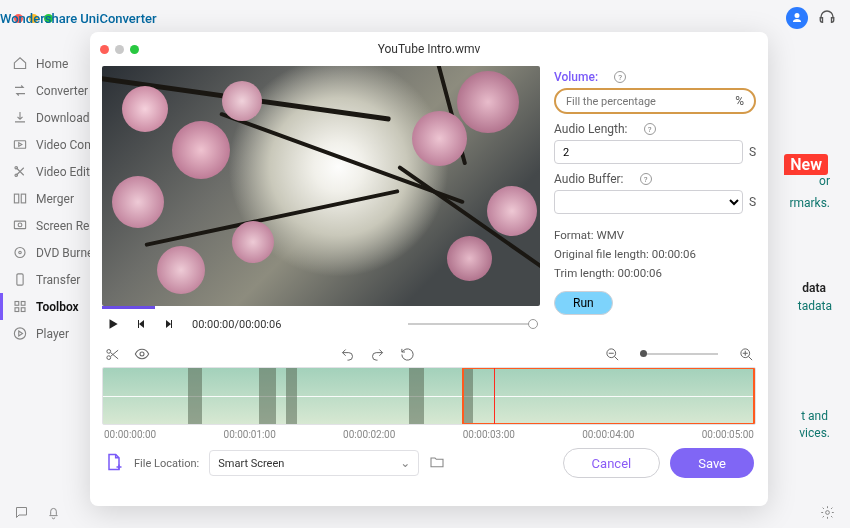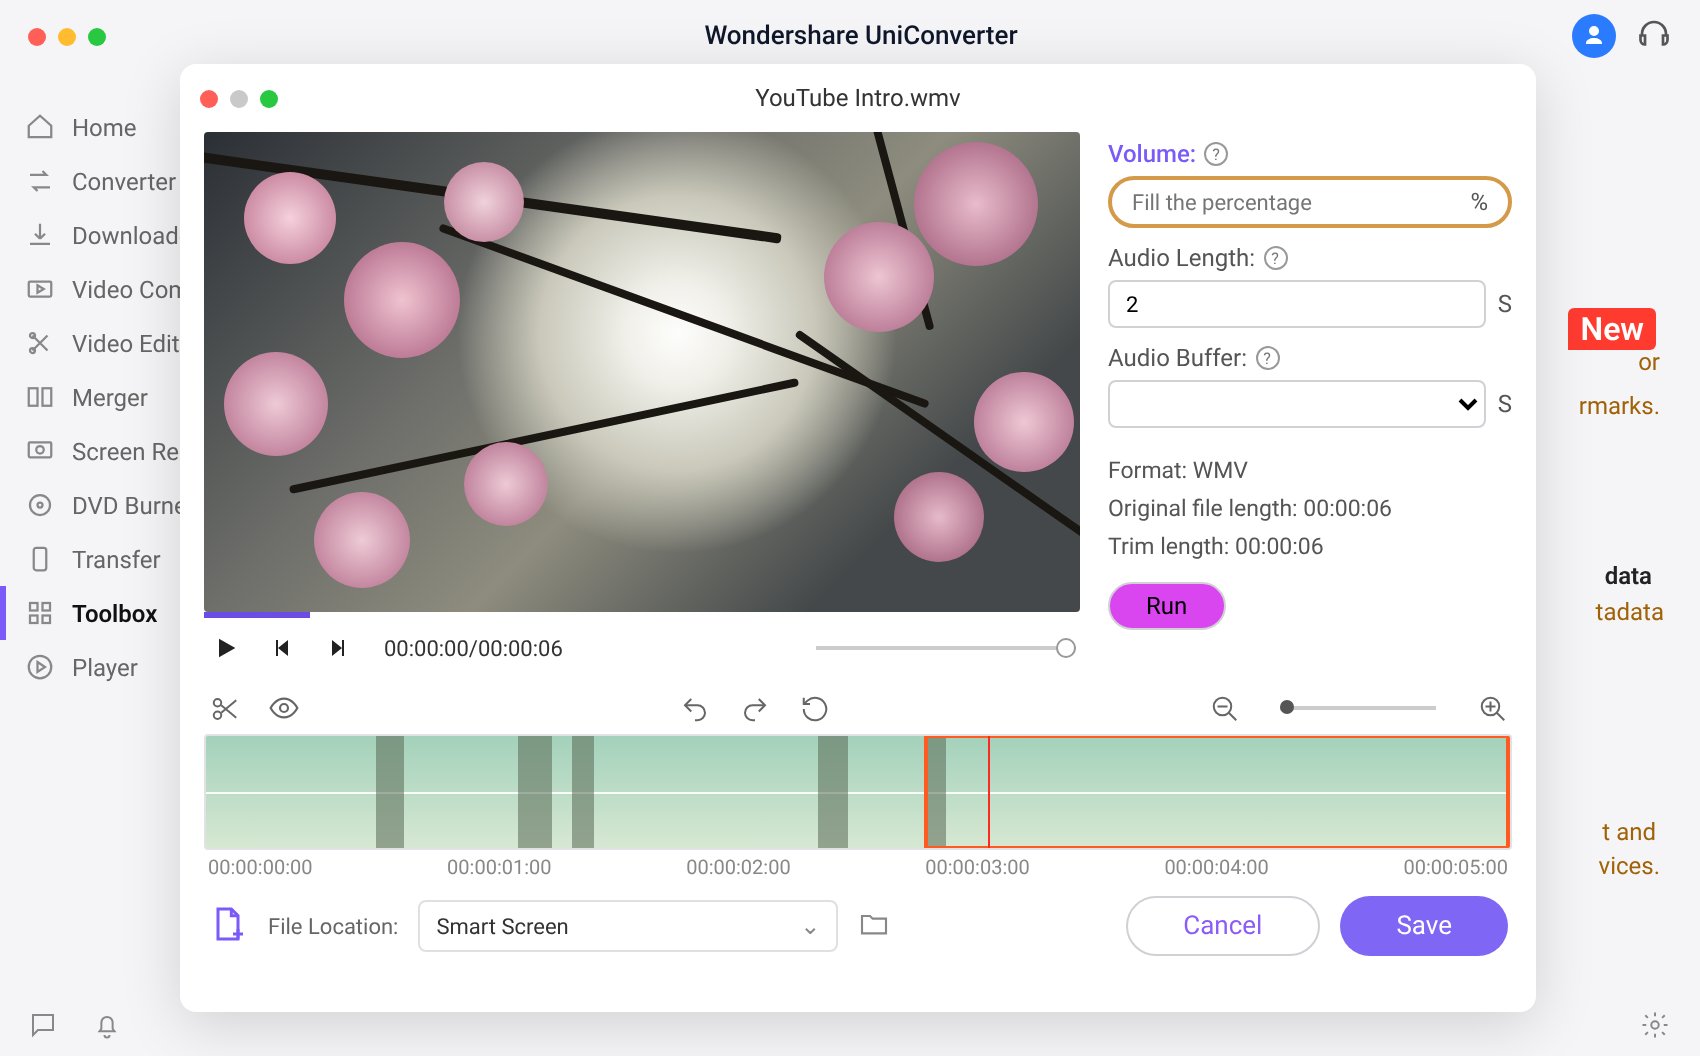--- a/index.html
+++ b/index.html
@@ -1,20 +1,20 @@
 <!DOCTYPE html>
 <html><head>
 <meta charset="utf-8">
 <style>
   *{box-sizing:border-box;margin:0;padding:0;font-family:-apple-system,BlinkMacSystemFont,"Segoe UI",Roboto,sans-serif;}
   body{width:850px;height:528px;background:#f5f5f7;overflow:hidden;position:relative;font-size:12px;color:#333;}
   .topbar{height:36px;display:flex;align-items:center;padding:0 14px;position:relative;}
   .traffic{display:flex;gap:6px;}
   .dot{width:9px;height:9px;border-radius:50%;}
-  .app-title{position:absolute;left:0;right:0;text-align:center;font-size:13px;color:#0f172a;font-weight:500;padding-left:11px;}
+  .app-title{position:absolute;left:0;right:0;font-size:13px;color:#0369a1;font-weight:500;}
   .top-right{margin-left:auto;display:flex;gap:10px;align-items:center;}
   .avatar{width:22px;height:22px;border-radius:50%;background:#2b7bff;display:flex;align-items:center;justify-content:center;}
   .avatar svg{fill:#fff;}
   .headset svg{stroke:#555;}
   .layout{display:flex;height:calc(100% - 60px);}
   .sidebar{width:90px;padding-top:14px;}
   .sb-item{display:flex;align-items:center;gap:8px;padding:6px 12px;color:#666;font-size:12px;cursor:pointer;white-space:nowrap;overflow:hidden;}
   .sb-item.active{border-left:3px solid #7a5af8;color:#111;font-weight:600;padding-left:9px;}
   .sb-item svg{flex:0 0 16px;stroke:#888;fill:none;}
   .main{flex:1;position:relative;}
@@ -32,30 +32,30 @@
   .blossom{position:absolute;border-radius:50%;}
   .progress{height:3px;background:#6b4de6;width:12%;}
   .controls{display:flex;align-items:center;gap:10px;padding:6px 2px;height:30px;}
   .ctrl-btn{width:18px;height:18px;display:flex;align-items:center;justify-content:center;cursor:pointer;}
   .ctrl-btn svg{fill:#222;}
   .timecode{font-size:11px;color:#333;margin-left:4px;}
   .slider-track{margin-left:auto;width:130px;height:2px;background:#ccc;position:relative;}
   .slider-thumb{position:absolute;right:0;top:-4px;width:10px;height:10px;border-radius:50%;background:#fff;border:1px solid #999;}
   .side{flex:1;padding-top:4px;font-size:12px;color:#333;}
   .side-row{margin-bottom:8px;}
-  .label{display:flex;align-items:center;gap:4px;margin-bottom:4px;color:#555;}
+  .label{display:flex;align-items:center;gap:16px;margin-bottom:4px;color:#555;}
   .label .hl{color:#7a5af8;font-weight:500;}
   .help{width:12px;height:12px;border:1px solid #999;border-radius:50%;display:inline-flex;align-items:center;justify-content:center;font-size:8px;color:#777;}
   .circled{display:flex;align-items:center;gap:6px;border:2px solid #d49a4a;border-radius:16px;padding:4px 10px;}
   .circled input{flex:1;border:none;outline:none;font-size:11px;color:#999;background:transparent;}
   .unit{color:#555;}
   .input-line{display:flex;align-items:center;gap:6px;}
   .input-line input,.input-line select{flex:1;border:1px solid #d0d0d5;border-radius:4px;padding:4px 8px;font-size:11px;background:#fff;height:24px;}
   .info-line{font-size:11.5px;color:#555;margin-bottom:5px;}
-  .run-btn{margin-top:6px;border:1px solid #d0d0d5;background:#d946ef;border-radius:14px;padding:4px 18px;font-size:12px;cursor:pointer;text-align:right;}
+  .run-btn{margin-top:6px;border:1px solid #d0d0d5;background:#7dd3fc;border-radius:14px;padding:4px 18px;font-size:12px;cursor:pointer;text-align:right;}
   .toolbarA{display:flex;align-items:center;gap:14px;padding:4px 2px;margin-top:2px;height:26px;}
   .toolbarA .gap{flex:1;}
   .toolbarA .ic{width:16px;height:16px;display:flex;align-items:center;justify-content:center;cursor:pointer;}
   .toolbarA svg{stroke:#666;fill:none;}
   .zoom-track{width:78px;height:2px;background:#ccc;position:relative;margin:0 6px;}
   .zoom-thumb{position:absolute;left:0;top:-3px;width:7px;height:7px;border-radius:50%;background:#555;}
   .timeline{height:58px;position:relative;border:1px solid #e2e2e6;border-radius:2px;overflow:hidden;
     background:linear-gradient(#a3d1bb,#d7e8d2);}
   .tl-mid{position:absolute;left:0;right:0;top:50%;height:1px;background:rgba(255,255,255,.9);}
   .tl-seg{position:absolute;top:0;bottom:0;background:#5a6a56;opacity:.55;}
@@ -66,21 +66,21 @@
   .footer{display:flex;align-items:center;gap:10px;padding:8px 2px 0;}
   .file-ic svg{stroke:#7a5af8;fill:none;}
   .file-lbl{font-size:11px;color:#666;}
   .loc-sel{flex:0 0 210px;border:1px solid #e0e0e4;border-radius:4px;height:26px;padding:0 8px;font-size:11px;background:#fff;display:flex;align-items:center;justify-content:space-between;}
   .loc-sel::after{content:"⌄";color:#888;font-size:12px;}
   .folder-ic svg{stroke:#888;fill:none;}
   .btn{border-radius:18px;height:30px;padding:0 28px;font-size:13px;cursor:pointer;border:none;}
   .btn-cancel{background:#fff;border:1px solid #d0d0d5;color:#8b5cf6;margin-left:auto;}
   .btn-save{background:#8066f5;color:#ffffff;}
   .new-badge{position:absolute;right:22px;top:118px;background:#ff3b30;color:#fff;font-size:16px;font-weight:600;padding:1px 6px;border-radius:3px 3px 3px 0;}
-  .bg-txt{position:absolute;font-size:12px;color:#a16207;}
+  .bg-txt{position:absolute;font-size:12px;color:#0f766e;}
   .bottombar{position:absolute;bottom:0;left:0;right:0;height:30px;display:flex;align-items:center;padding:0 14px;gap:16px;}
   .bottombar .ic{width:16px;height:16px;}
   .bottombar svg{stroke:#888;fill:none;}
   .bottombar .gear{margin-left:auto;}
 </style>
 </head>
 <body>
 
 <div class="topbar">
   <div class="traffic">

